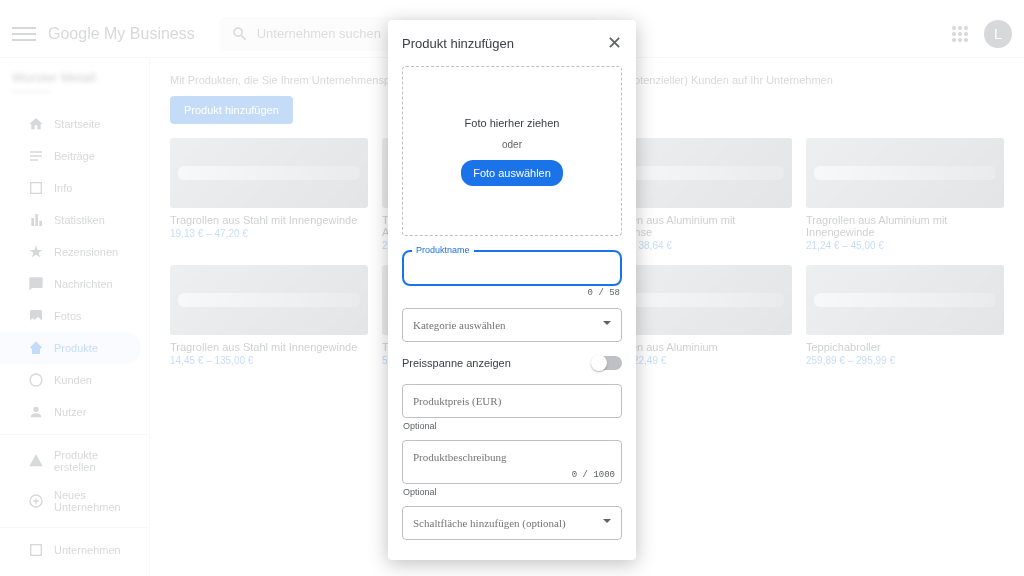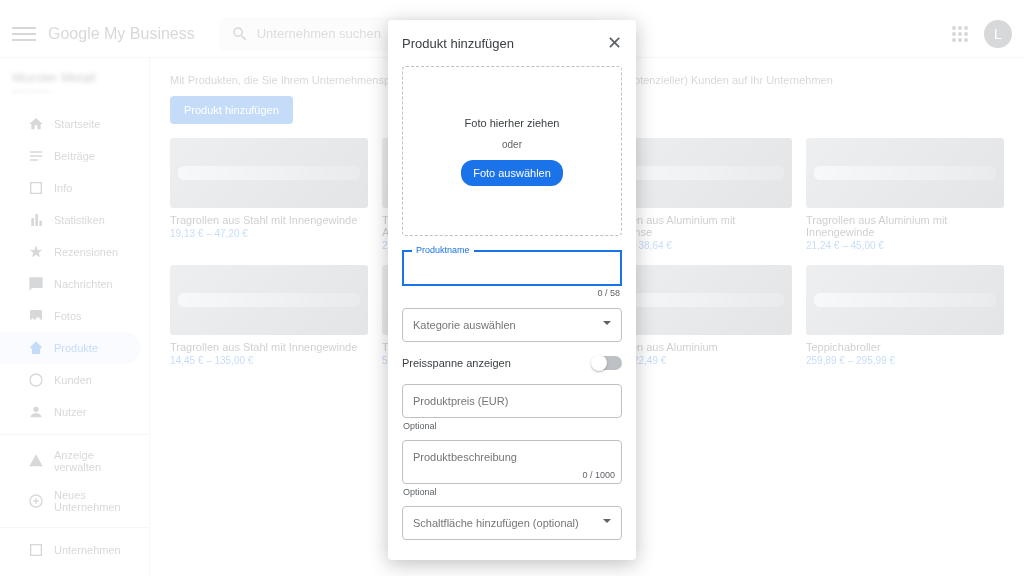--- a/index.html
+++ b/index.html
@@ -44,25 +44,25 @@
     .modal { position: absolute; top: 20px; left: 50%; transform: translateX(-50%); width: 248px; background: #fff; border-radius: 4px; box-shadow: 0 4px 20px rgba(0,0,0,0.25); z-index: 10; display: flex; flex-direction: column; max-height: 540px; }
     .modal-header { display: flex; align-items: center; justify-content: space-between; padding: 12px 14px; }
     .modal-header h3 { font-size: 13px; font-weight: 400; color: #3c4043; }
     .close-btn { font-size: 18px; color: #5f6368; cursor: pointer; background: none; border: none; }
     .modal-body { padding: 0 14px 14px; overflow-y: auto; }
     .dropzone { border: 1px dashed #bdc1c6; border-radius: 4px; height: 170px; display: flex; flex-direction: column; align-items: center; justify-content: center; gap: 10px; margin-bottom: 14px; }
     .dropzone .dz-text { font-size: 11px; color: #3c4043; }
     .dropzone .dz-or { font-size: 10px; color: #5f6368; }
     .dz-btn { background: #1a73e8; color: #fff; border: none; padding: 7px 12px; font-size: 11px; border-radius: 12px; cursor: pointer; }
     .field { position: relative; margin-bottom: 14px; }
-    .field.focused { border: 2px solid #1a73e8; border-radius: 0; }
+    .field.focused { border: 2px solid #1a73e8; border-radius: 8px; }
     .field.bordered { border: 1px solid #bdc1c6; border-radius: 4px; }
     .field .float-label { position: absolute; top: -7px; left: 8px; background: #fff; padding: 0 4px; font-size: 9px; color: #1a73e8; }
-    .field input, .field select, .field textarea { width: 100%; border: none; outline: none; padding: 10px 10px; font-size: 11px; color: #3c4043; background: transparent; resize: none; font-family: Liberation Sans, sans-serif; }
-    .field .counter { position: absolute; bottom: -14px; right: 0; font-size: 9px; color: #5f6368; }
+    .field input, .field select, .field textarea { width: 100%; border: none; outline: none; padding: 10px 10px; font-size: 11px; color: #3c4043; background: transparent; resize: none; font-family: Liberation Serif, serif; }
+    .field .counter { position: absolute; bottom: -14px; right: 0; font-size: 9px; color: #5f6368; font-family: Liberation Mono, monospace; }
     .field .optional { position: absolute; bottom: -14px; left: 0; font-size: 9px; color: #5f6368; }
     .field .caret { position: absolute; right: 10px; top: 50%; transform: translateY(-50%); border: 4px solid transparent; border-top-color: #5f6368; }
     .toggle-row { display: flex; align-items: center; justify-content: space-between; margin-bottom: 14px; }
     .toggle-row .label { font-size: 11px; color: #3c4043; }
     .toggle { width: 30px; height: 14px; background: #bdc1c6; border-radius: 8px; position: relative; cursor: pointer; }
     .toggle::after { content: ''; position: absolute; width: 16px; height: 16px; background: #fff; border-radius: 50%; box-shadow: 0 1px 2px rgba(0,0,0,0.3); top: -1px; left: -1px; }
     .textarea-field { height: 44px; }
     .textarea-field textarea { height: 100%; }
     .textarea-field .counter { bottom: 3px; right: 6px; }
   </style>
@@ -184,21 +184,21 @@
           </span>
           <span>Nutzer</span>
         </div>
       <div class="sidebar-divider"></div>
       <div class="sidebar-item">
           <span class="icn">
             <svg viewBox="0 0 24 24">
               <path d="M12 2l10 18H2z"></path>
             </svg>
           </span>
-          <span>Anzeige verwalten</span>
+          <span>Produkte erstellen</span>
         </div>
       <div class="sidebar-item">
           <span class="icn">
             <svg viewBox="0 0 24 24">
               <circle cx="12" cy="12" r="9" fill="none" stroke="currentColor" stroke-width="2"></circle>
               <path d="M12 8v8M8 12h8" stroke="currentColor" stroke-width="2"></path>
             </svg>
           </span>
           <span>Neues Unternehmen</span>
         </div>

